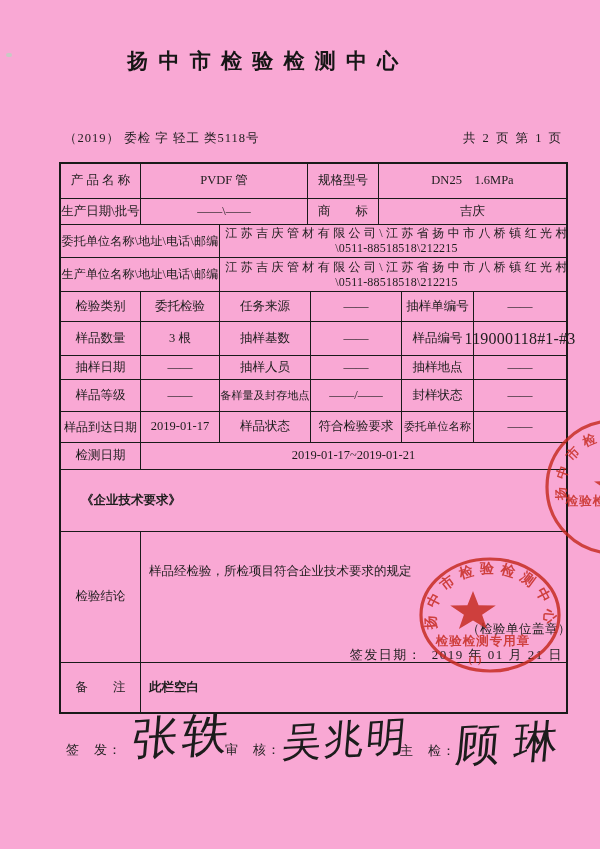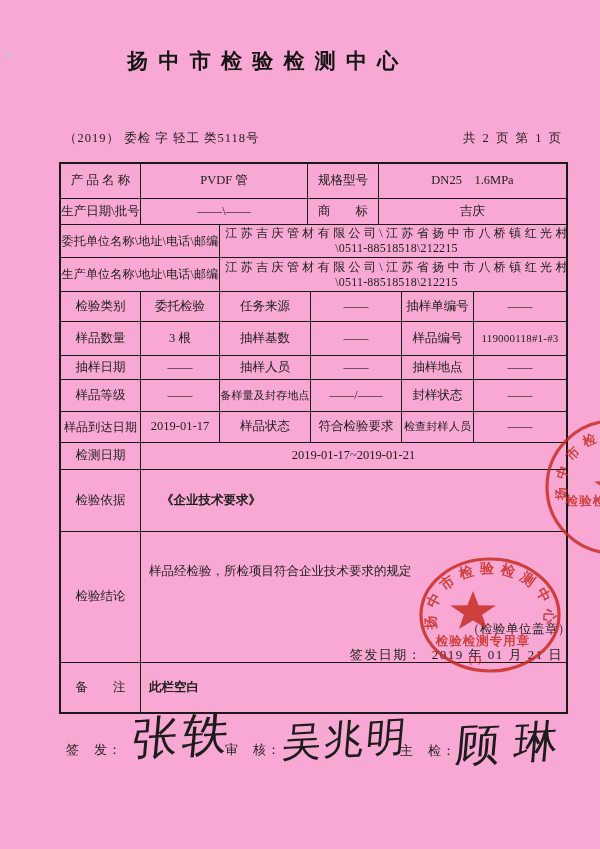--- a/index.html
+++ b/index.html
@@ -114,21 +114,21 @@
       <div class="tcell wC5">抽样单编号</div>
       <div class="tcell wC6">——</div>
     </div>
 
     <div class="trow h33">
       <div class="tcell wC1">样品数量</div>
       <div class="tcell wC2">3 根</div>
       <div class="tcell wC3">抽样基数</div>
       <div class="tcell wC4">——</div>
       <div class="tcell wC5">样品编号</div>
-      <div class="tcell wC6 small" style="font-size:11px;">119000118#1-#3</div>
+      <div class="tcell wC6 small" style="font-size:16px;">119000118#1-#3</div>
     </div>
 
     <div class="trow h23">
       <div class="tcell wC1">抽样日期</div>
       <div class="tcell wC2">——</div>
       <div class="tcell wC3">抽样人员</div>
       <div class="tcell wC4">——</div>
       <div class="tcell wC5">抽样地点</div>
       <div class="tcell wC6">——</div>
     </div>
@@ -140,31 +140,30 @@
       <div class="tcell wC4">——/——</div>
       <div class="tcell wC5">封样状态</div>
       <div class="tcell wC6">——</div>
     </div>
 
     <div class="trow h30">
       <div class="tcell wC1 small">样品到达日期</div>
       <div class="tcell wC2">2019-01-17</div>
       <div class="tcell wC3">样品状态</div>
       <div class="tcell wC4">符合检验要求</div>
-      <div class="tcell wC5 small" style="font-size:11px;">检查封样人员</div>
+      <div class="tcell wC5 small" style="font-size:11px;">委托单位名称</div>
       <div class="tcell wC6">——</div>
     </div>
 
     <div class="trow h26">
       <div class="tcell wD1">检测日期</div>
       <div class="tcell wD2">2019-01-17~2019-01-21</div>
     </div>
 
     <div class="trow h61">
-      <div class="tcell wD1">检验依据</div>
       <div class="tcell wD2 basis-cell">《企业技术要求》</div>
     </div>
 
     <div class="trow h130">
       <div class="tcell wD1">检验结论</div>
       <div class="tcell wD2 conclusion-cell">
         <span class="conclusion-text">样品经检验，所检项目符合企业技术要求的规定</span>
         <span class="seal-note">（检验单位盖章）</span>
         <span class="issue-date">签发日期：  2019 年 01 月 21 日</span>
       </div>

